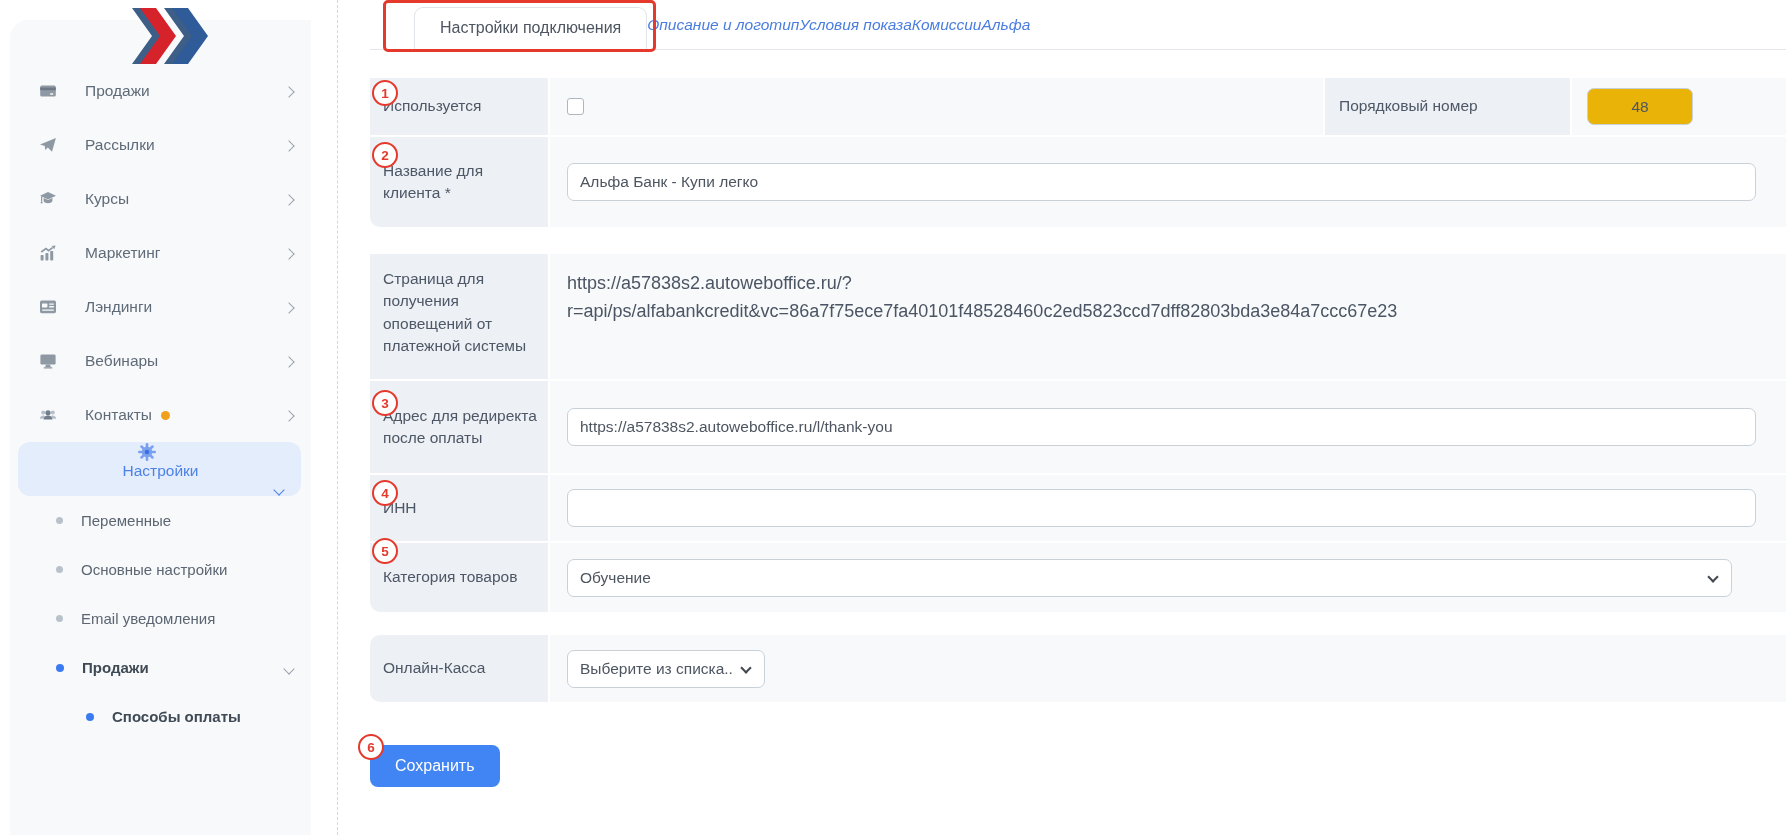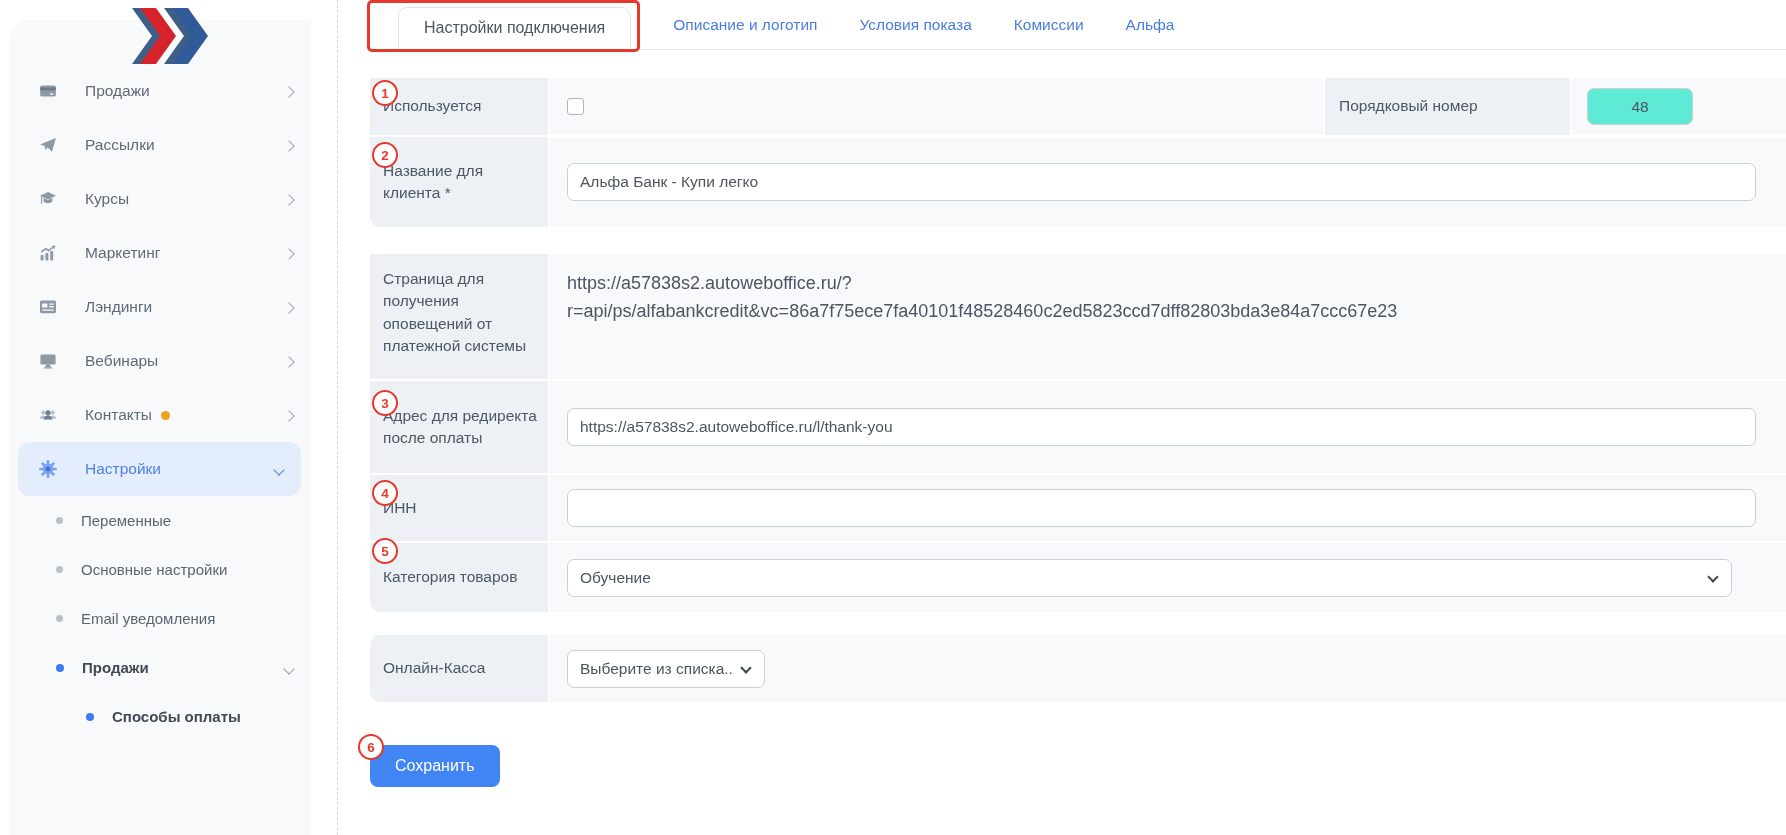--- a/index.html
+++ b/index.html
@@ -16,21 +16,21 @@
               border-left:1px dashed #d2d8de; }
   .logo { position:absolute; left:121px; top:-12px; width:82px; height:56px; cursor:pointer; }
 
   .menu { position:absolute; top:44px; left:0; right:0; }
   .mi { height:54px; display:flex; align-items:center; padding:0 18px 0 28px;
         color:#5f6b78; font-size:15.5px; cursor:pointer; }
   .mi .ic { width:20px; height:20px; margin-right:27px; flex:none;
             display:flex; align-items:center; justify-content:center; }
   .mi .chevslot { margin-left:auto; }
   .mi.sel { background:#e4edfb; border-radius:12px; margin:0 10px 0 8px;
-            padding-left:20px; color:#4c82e8; }
+            padding-left:20px; color:#4c82e8;flex-direction:column; }
 
   .chev { display:inline-block; width:8px; height:8px;
           border-right:1.7px solid #9aa4ae; border-bottom:1.7px solid #9aa4ae; }
   .chev.right { transform:rotate(-45deg); }
   .chev.down  { transform:rotate(45deg); margin-top:-4px; }
   .mi.sel .chev { border-color:#4c82e8; }
 
   .dot { width:9px; height:9px; border-radius:50%; background:#f0a11c; margin-left:9px; flex:none; }
 
   .submenu { position:absolute; top:476px; left:0; right:0; }
@@ -40,27 +40,27 @@
                 margin-right:18px; flex:none; }
   .si.bold { font-weight:700; color:#3f4a55; }
   .si.bold .bullet { background:#3a7bf2; width:8px; height:8px; }
   .si.nested { padding-left:76px; }
   .si .chevslot { margin-left:auto; }
 
   
   .main { position:absolute; left:338px; top:0; right:0; bottom:0; padding-left:32px; }
 
   .tabs { display:flex; align-items:flex-end; height:50px; border-bottom:1px solid #e4e8ec; }
-  .tabwrap { position:relative; margin-left:8px; margin-bottom:-1px; z-index:1;padding-left:20px; }
+  .tabwrap { position:relative; margin-left:24px; margin-bottom:-1px; z-index:1;padding-left:20px; }
   .tab-active { position:relative; background:#fff; border:1px solid #e0e4e8; border-bottom:1px solid #fff;
                 border-radius:9px 9px 0 0; padding:11px 25px 12px; color:#4d5560; font-size:16px; cursor:pointer; }
   .redbox { position:absolute; left:-11px; right:-9px; top:-7px; bottom:-2px;
             border:3px solid #e5392c; border-radius:5px; pointer-events:none; z-index:2; }
-  .tab-link { color:#4a7de0; font-size:15.5px; margin-left:42px; padding-bottom:15px;
-              cursor:pointer; text-decoration:none; }
+  .tab-link { color:#4a7de0; font-size:15.5px; padding-bottom:15px;
+              cursor:pointer; text-decoration:none;font-style:italic; }
 
   .card { position:relative; margin-top:27px; }
   .card1 { margin-top:28px; }
   .card3 { margin-top:23px; }
   .row { display:grid; grid-template-columns:178px 1fr; }
   .row + .row { margin-top:2px; }
   .r-used { grid-template-columns:178px 1fr 247px 216px; min-height:57px; }
   .r-name    { min-height:90px; }
   .r-notify  { min-height:125px; }
   .r-redirect{ min-height:92px; }
@@ -75,21 +75,21 @@
   .r-used .cell.lab.mid { border-left:2px solid #fff; padding-left:14px; }
   .row:first-child .cell:first-child { border-top-left-radius:10px; }
   .row:last-child  .cell:first-child { border-bottom-left-radius:10px; }
   .r-notify .cell { align-items:flex-start; }
   .r-notify .cell.lab { padding-top:14px; }
 
   .ti { height:38px; border:1px solid #c9d1d8; border-radius:7px; background:#fff;
         font-family:"Liberation Sans",sans-serif; font-size:15.5px; color:#4d5560;
         padding:0 12px; margin-left:17px; width:calc(100% - 47px); }
   .num-input { height:37px; width:106px; margin-left:15px; text-align:center;
-        border:1px solid #c9d1d8; border-radius:7px; background:#5eead4;
+        border:1px solid #c9d1d8; border-radius:7px; background:#eab308;
         font-family:"Liberation Sans",sans-serif; font-size:15.5px; color:#4d5560; }
   input[type="checkbox"] { appearance:none; -webkit-appearance:none; width:17px; height:17px;
         border:1.5px solid #aeb7c0; border-radius:3px; background:#fff; margin:0 0 0 17px; cursor:pointer; }
 
   .selwrap { position:relative; margin-left:17px; }
   .selwrap.full  { width:calc(100% - 71px); }
   .selwrap.small { width:198px; }
   select { appearance:none; -webkit-appearance:none; width:100%; height:38px;
            border:1px solid #c9d1d8; border-radius:7px; background:#fff; color:#4d5560;
            font-family:"Liberation Sans",sans-serif; font-size:15.5px; padding:0 30px 0 12px; cursor:pointer; }

